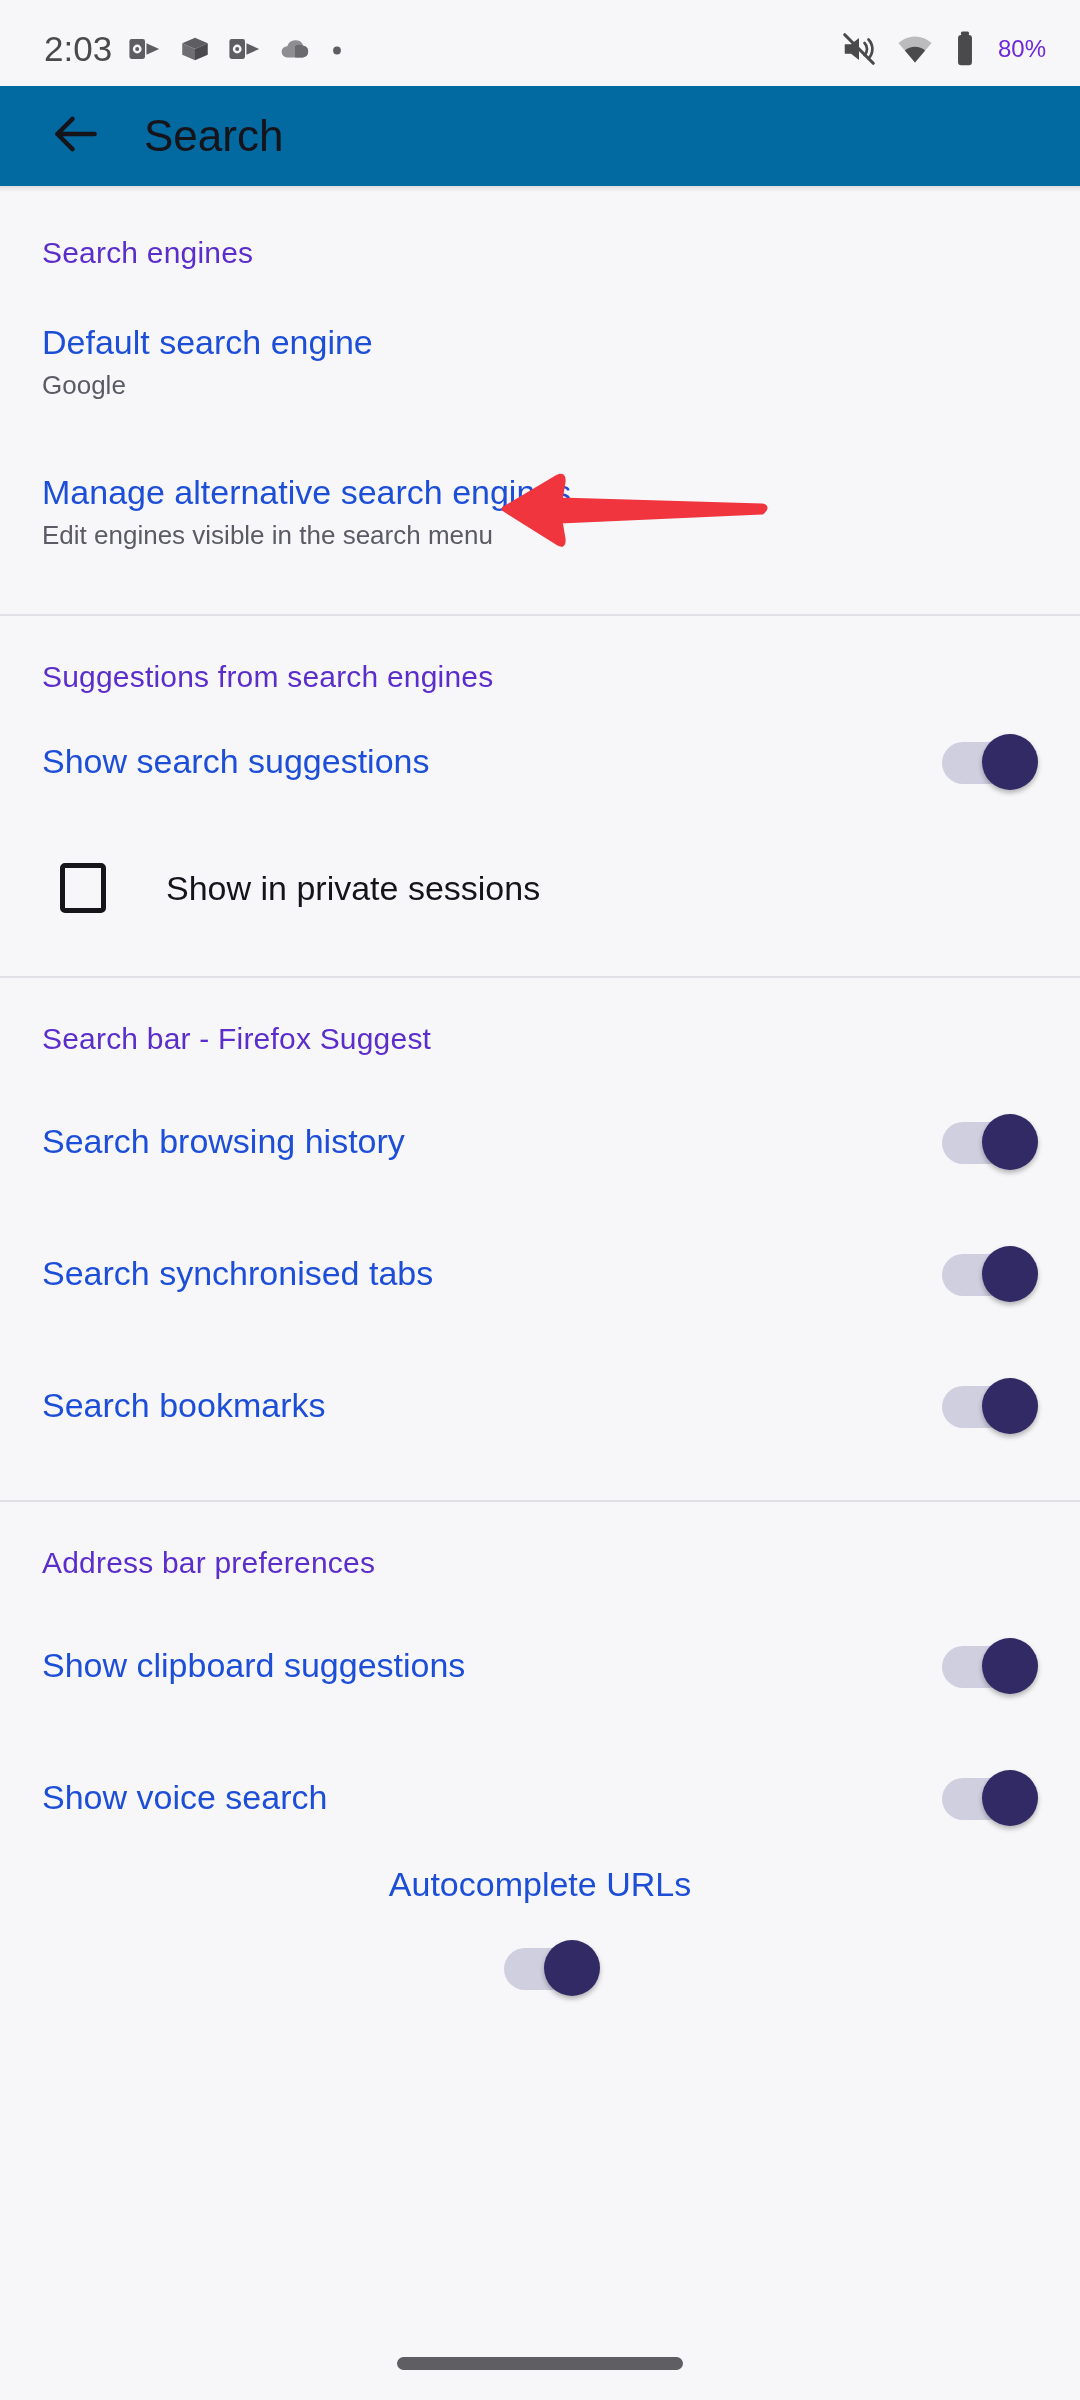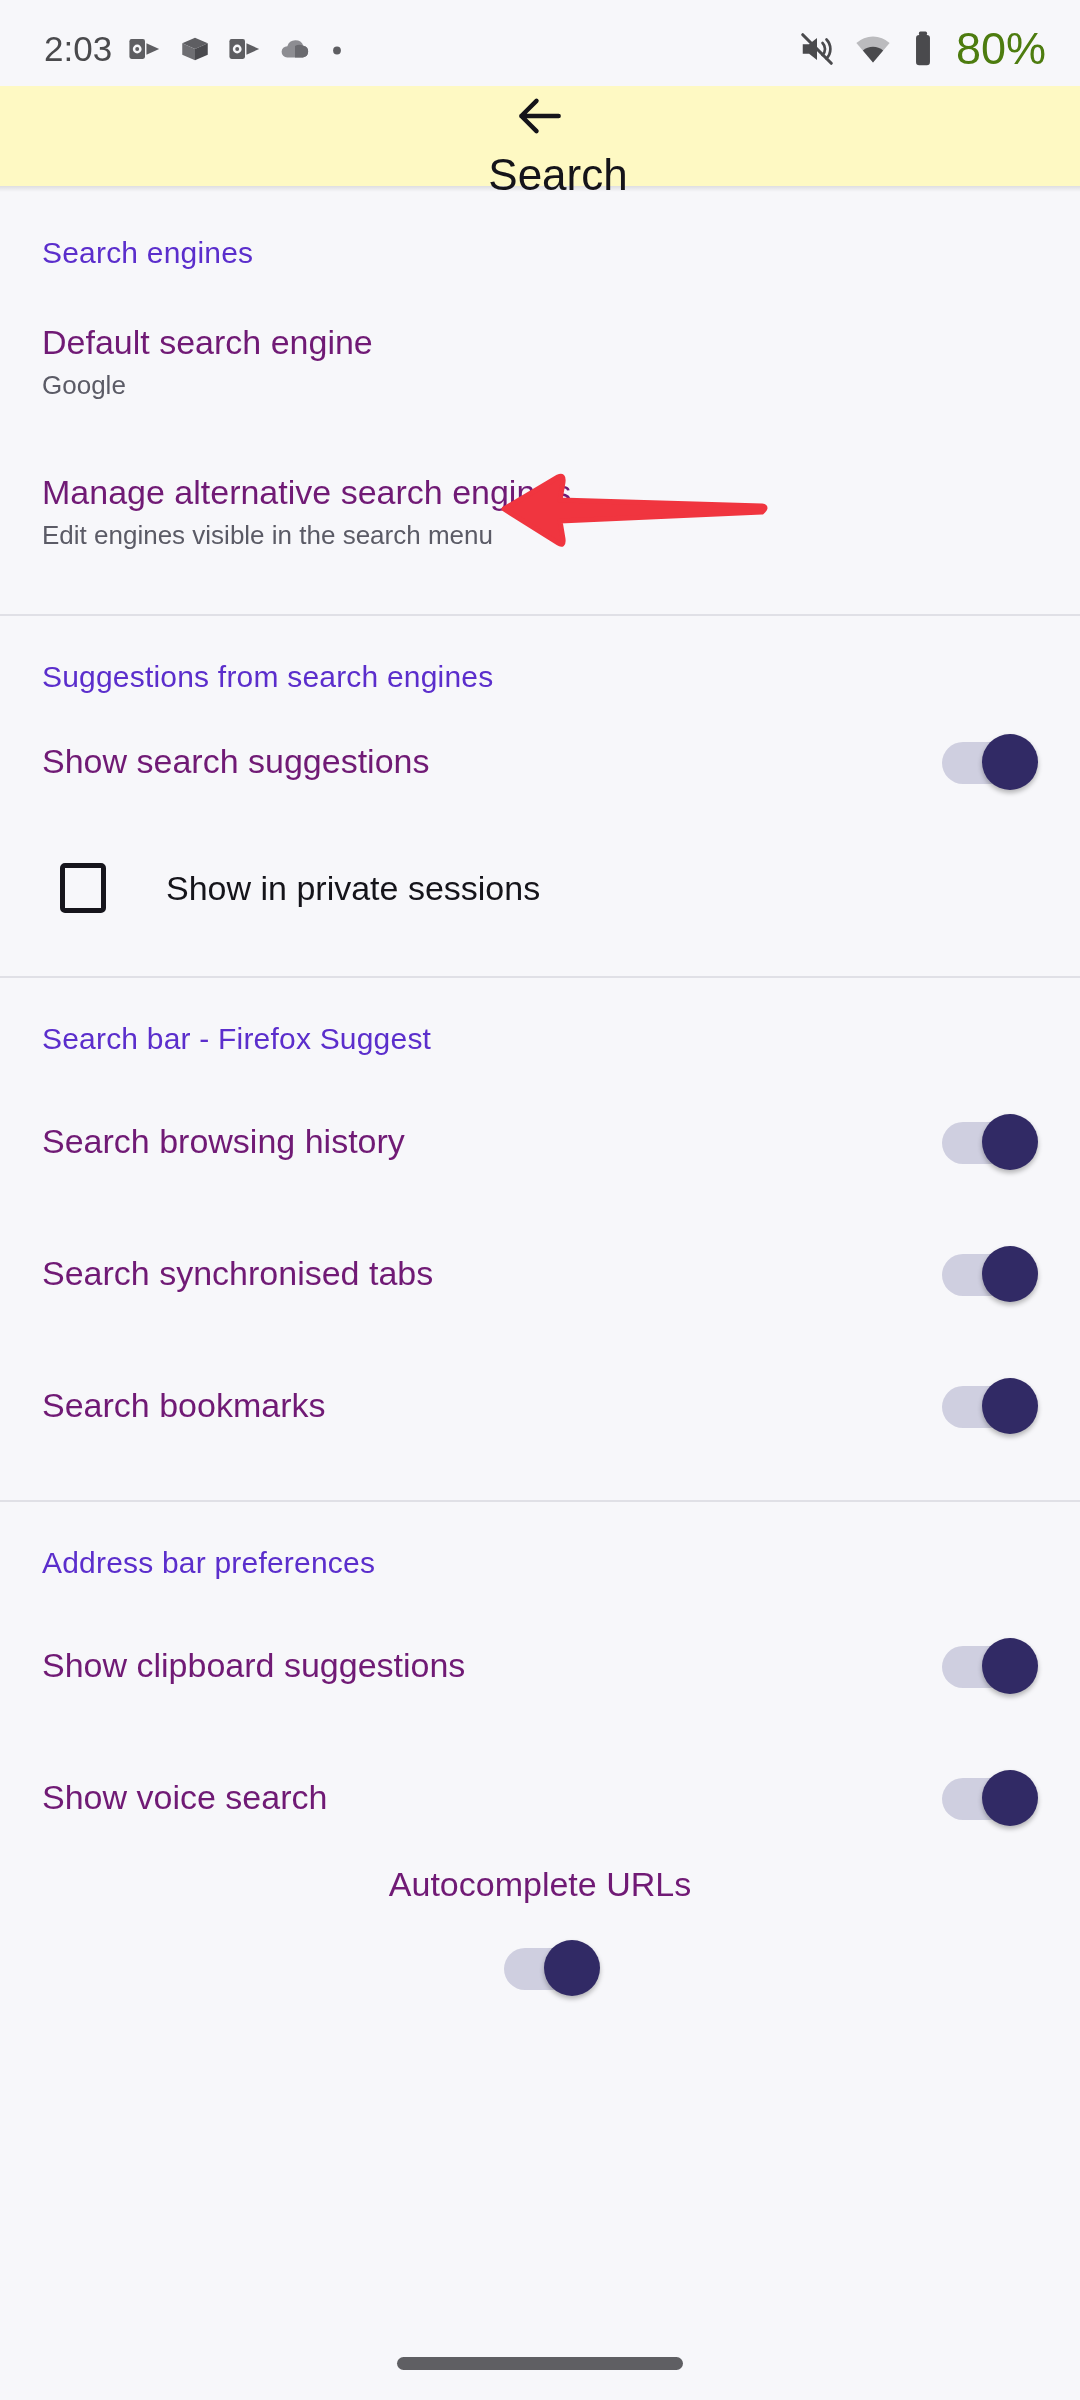--- a/index.html
+++ b/index.html
@@ -15,30 +15,29 @@
   .status-bar{
     position:relative;
     height:86px;
     display:flex; align-items:center;
     padding:12px 34px 0 44px;
     background:#f7f7fa;
   }
   .status-left{ display:flex; align-items:center; gap:16px; }
   .status-time{ font-size:35px; color:#4a4a4d; letter-spacing:0px; }
   .status-right{ margin-left:auto; display:flex; align-items:center; gap:18px; }
-  .status-battery-text{ font-size:45px; color:#4d7c0f; margin-left:2px;}
+  .status-battery-text{ font-size:24px; color:#6d28d9; margin-left:2px;}
   .sicon{ display:inline-flex; align-items:center; justify-content:center; }
 
   
   .app-bar{
     height:100px;
     display:flex; align-items:center;
     padding:0 44px;
-    background:#fef9c3;
-    flex-direction:column;
+    background:#0369a1;
   }
   .back-btn{
     width:64px; height:64px;
     display:flex; align-items:center; justify-content:center;
     flex:0 0 auto;
   }
   .app-title{
     font-size:44px; color:#15141a; font-weight:400;
     margin-left:36px;
   }
@@ -56,21 +55,21 @@
     padding:44px 42px 0 42px;
     letter-spacing:.2px;
   }
   .pref-row{
     display:flex; align-items:center;
     padding:0 42px;
     min-height:118px;
   }
   .pref-text{ flex:1 1 auto; }
   .pref-title{
-    font-size:34px; color:#701a75; line-height:1.22;
+    font-size:34px; color:#1d4ed8; line-height:1.22;
   }
   .pref-summary{
     font-size:26px; color:#5b5b66; line-height:1.25; margin-top:6px;
   }
   .divider{
     height:2px; background:#e0e0e6; margin-top:22px;
   }
 
   
   .switch{

